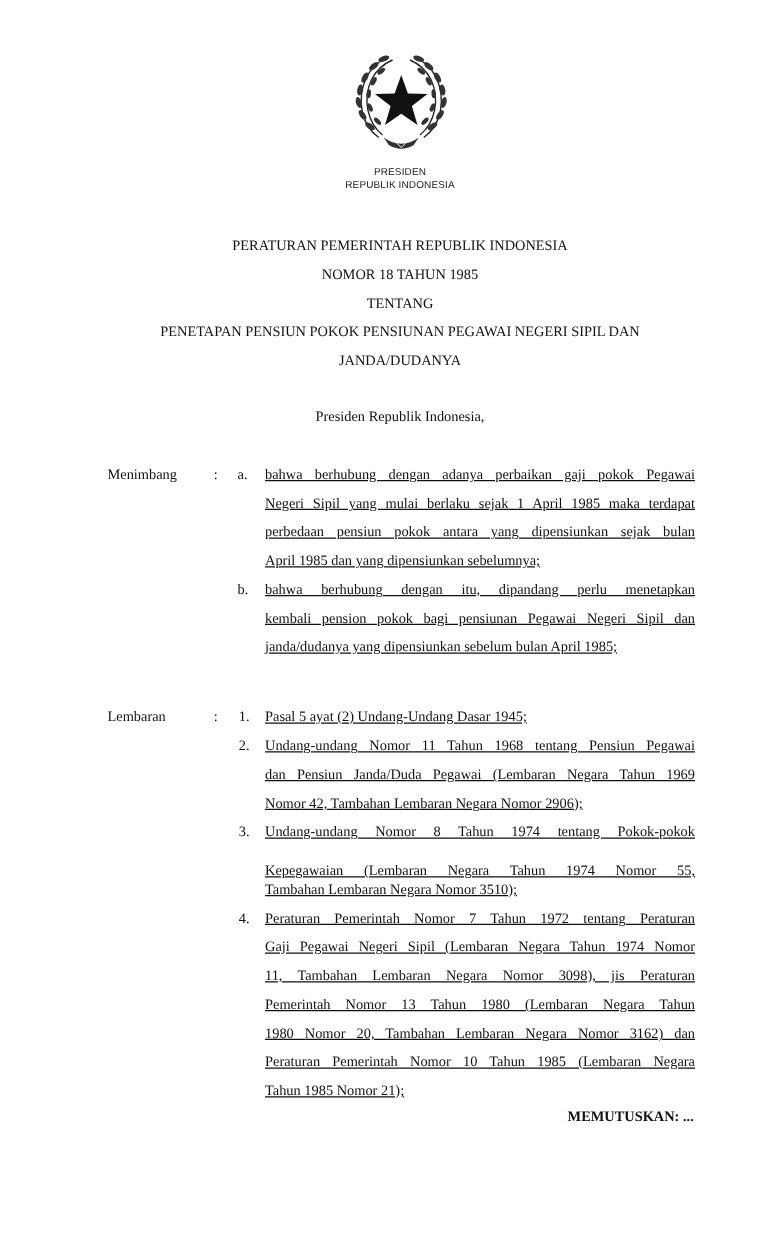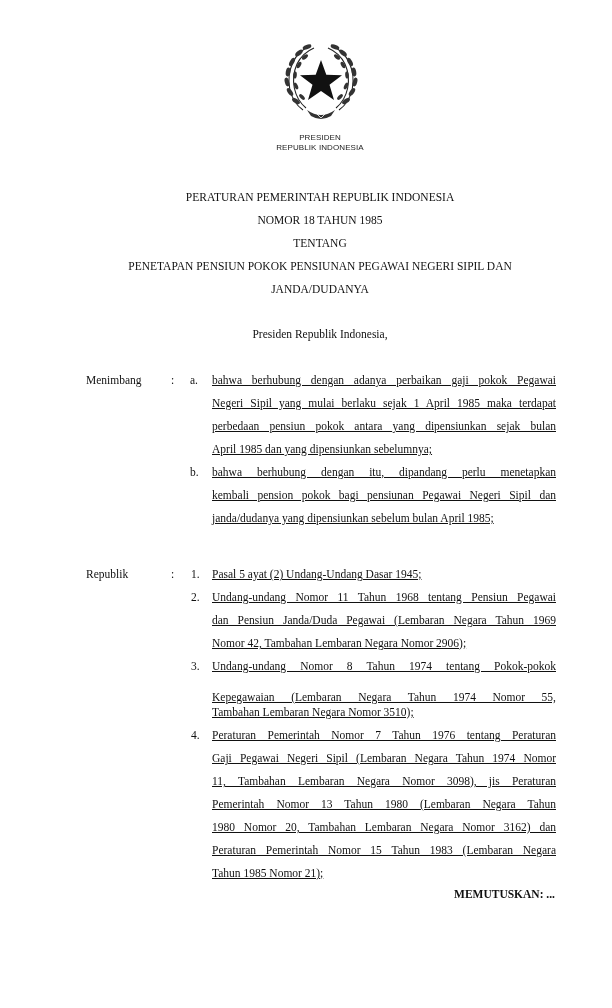--- a/index.html
+++ b/index.html
@@ -198,21 +198,21 @@
       </div>
     <div class="line" style="top:488px">
         <span class="j">kembali pension pokok bagi pensiunan Pegawai Negeri Sipil dan</span>
       </div>
     <div class="line last" style="top:511px">
         <span class="j">janda/dudanya yang dipensiunkan sebelum bulan April 1985;</span>
       </div>
   </div>
 
   <div>
-    <div class="label" style="top:567px">Republik</div>
+    <div class="label" style="top:567px">Lembaran</div>
     <div class="colon" style="top:567px">:</div>
 
     <div class="marker num" style="top:567px">1.</div>
     <div class="line last" style="top:567px">
         <span class="j">Pasal 5 ayat (2) Undang-Undang Dasar 1945;</span>
       </div>
 
     <div class="marker num" style="top:590px">2.</div>
     <div class="line" style="top:590px">
         <span class="j">Undang-undang  Nomor 11 Tahun 1968 tentang Pensiun Pegawai</span>
@@ -230,36 +230,36 @@
       </div>
     <div class="line" style="top:690px">
         <span class="j">Kepegawaian (Lembaran Negara Tahun 1974 Nomor 55,</span>
       </div>
     <div class="line last" style="top:705px">
         <span class="j">Tambahan Lembaran Negara Nomor 3510);</span>
       </div>
 
     <div class="marker num" style="top:728px">4.</div>
     <div class="line" style="top:728px">
-        <span class="j">Peraturan Pemerintah  Nomor 7 Tahun 1976 tentang Peraturan</span>
+        <span class="j">Peraturan Pemerintah  Nomor 7 Tahun 1972 tentang Peraturan</span>
       </div>
     <div class="line" style="top:751px">
         <span class="j">Gaji Pegawai Negeri Sipil (Lembaran Negara Tahun 1974 Nomor</span>
       </div>
     <div class="line" style="top:774px">
         <span class="j">11, Tambahan Lembaran Negara Nomor 3098), jis Peraturan</span>
       </div>
     <div class="line" style="top:797px">
         <span class="j">Pemerintah  Nomor 13 Tahun 1980 (Lembaran Negara Tahun</span>
       </div>
     <div class="line" style="top:820px">
         <span class="j">1980 Nomor 20, Tambahan Lembaran Negara Nomor 3162) dan</span>
       </div>
     <div class="line" style="top:843px">
-        <span class="j">Peraturan Pemerintah  Nomor 15 Tahun 1983 (Lembaran Negara</span>
+        <span class="j">Peraturan Pemerintah  Nomor 10 Tahun 1985 (Lembaran Negara</span>
       </div>
     <div class="line last" style="top:866px">
         <span class="j">Tahun 1985 Nomor 21);</span>
       </div>
   </div>
 
   <div class="footer-next">MEMUTUSKAN: ...</div>
 
 </div>
 

